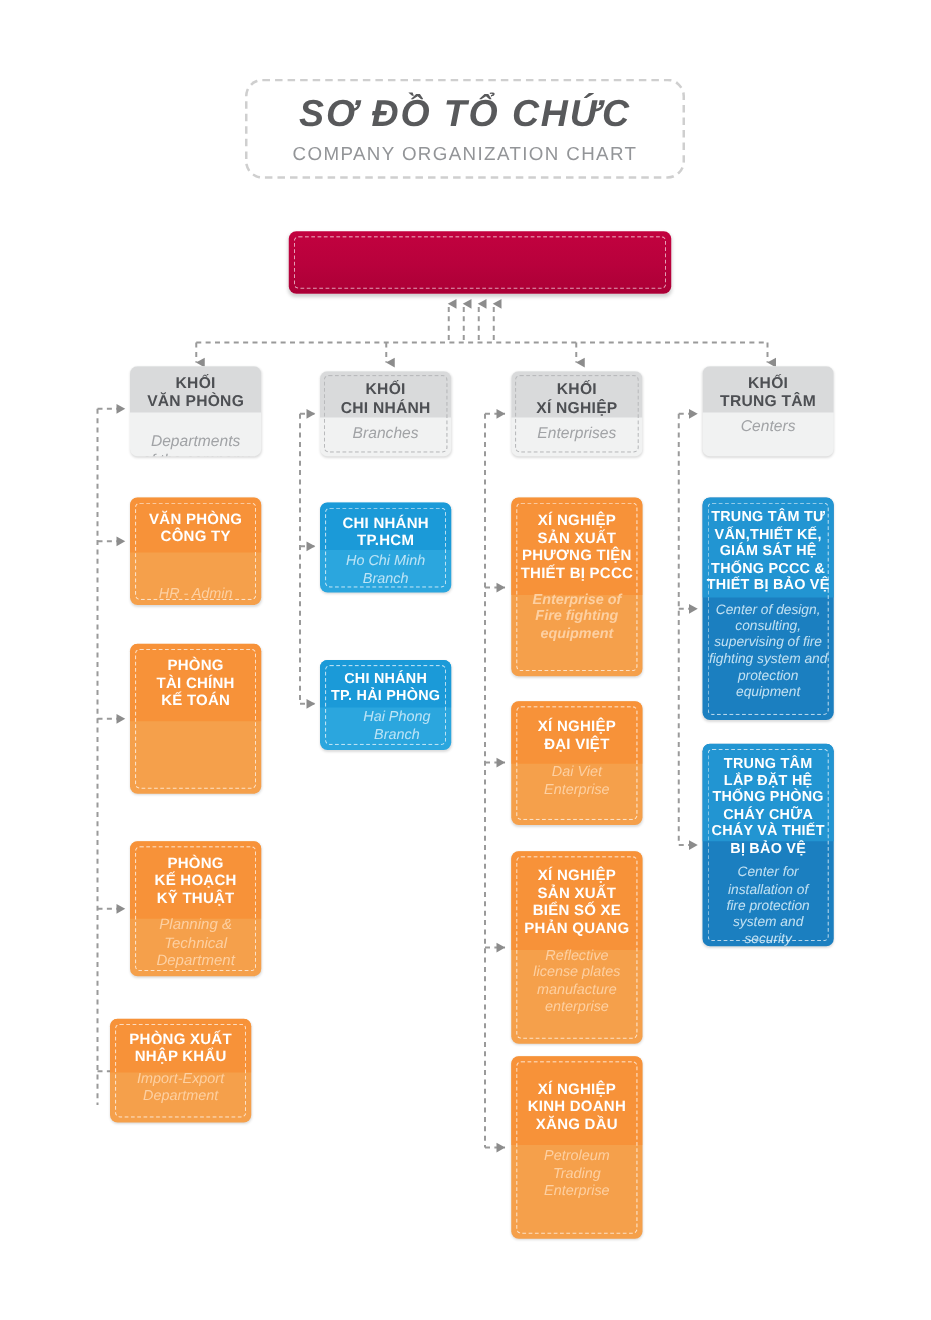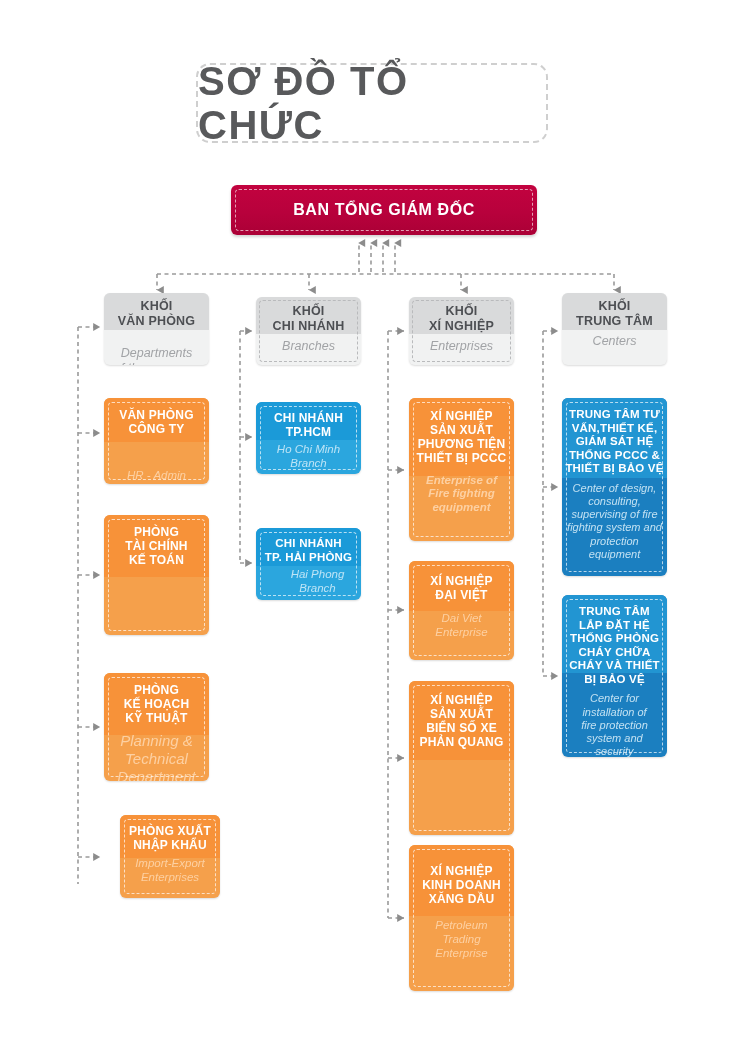--- a/index.html
+++ b/index.html
@@ -24,25 +24,26 @@
     height: 80px;
     border: 2px dashed #cfcfcf;
     border-radius: 14px;
     box-sizing: border-box;
     display: flex;
     flex-direction: column;
     align-items: center;
     justify-content: center;
   }
   #title-main {
-    font-size: 40px;
+    font-size: 30px;
     font-weight: bold;
     color: #58595b;
     letter-spacing: 1.5px;
     line-height: 1.1;
+    font-style: italic;
   }
   #title-sub {
     font-size: 15px;
     color: #939598;
     letter-spacing: 1.1px;
     margin-top: 7px;
   }
 
   
   #director-box {
@@ -183,24 +184,24 @@
     width: 745px;
     height: 1056px;
     pointer-events: none;
   }
 </style>
 </head>
 <body>
 
 <div id="title-box">
   <div id="title-main">SƠ ĐỒ TỔ CHỨC</div>
+  <div id="title-sub">COMPANY ORGANIZATION CHART</div>
 </div>
 
 <div id="director-box">
-  <div id="director-vi">BAN TỔNG GIÁM ĐỐC</div>
 </div>
 
 <svg id="connectors" viewBox="0 0 745 1056">
   <defs>
     <marker id="arrow-down" markerWidth="9" markerHeight="9" refX="4.5" refY="7.4" orient="auto" markerUnits="userSpaceOnUse">
       <path d="M0.6,0.6 L8.4,0.6 L4.5,7.6 Z" fill="#8c8c8c"></path>
     </marker>
     <marker id="arrow-up" markerWidth="9" markerHeight="9" refX="4.5" refY="1.4" orient="auto" markerUnits="userSpaceOnUse">
       <path d="M4.5,0.6 L8.4,7.6 L0.6,7.6 Z" fill="#8c8c8c"></path>
     </marker>
@@ -269,30 +270,30 @@
   <div class="vi" style="padding-top:10px;white-space:pre-line;">PHÒNG
 TÀI CHÍNH
 KẾ TOÁN</div>
 </div>
 
 <div class="node orange dashed-inner" style="left:104px; top:673px; width:105px; height:108px;">
   <div class="cap" style="height:62px;"></div>
   <div class="vi" style="padding-top:10px;white-space:pre-line;">PHÒNG
 KẾ HOẠCH
 KỸ THUẬT</div>
-  <div class="en" style="padding-top:7px;white-space:pre-line;font-size:15px;">Planning &amp; Technical
+  <div class="en" style="padding-top:7px;white-space:pre-line;font-size:12px;">Planning &amp; Technical
 Department</div>
 </div>
 
-<div class="node orange dashed-inner" style="left:120px; top:815px; width:100px; height:83px;">
+<div class="node orange dashed-inner" style="left:88px; top:815px; width:113px; height:83px;">
   <div class="cap" style="height:43px;"></div>
   <div class="vi" style="padding-top:9px;white-space:pre-line;">PHÒNG XUẤT
 NHẬP KHẨU</div>
   <div class="en" style="padding-top:5px;white-space:pre-line;">Import-Export
-Enterprises</div>
+Department</div>
 </div>
 
 <div class="node cat dashed-grey" style="left:256px; top:297px; width:105px; height:68px;">
   <div class="cap" style="height:37px;"></div>
   <div class="vi" style="padding-top:7px;white-space:pre-line;">KHỐI
 CHI NHÁNH</div>
   <div class="en" style="padding-top:5px;white-space:pre-line;">Branches</div>
 </div>
 
 <div class="node blue-l dashed-inner" style="left:256px; top:402px; width:105px; height:72px;">
@@ -336,20 +337,24 @@
   <div class="en" style="padding-top:10px;white-space:pre-line;">Dai Viet
 Enterprise</div>
 </div>
 
 <div class="node orange dashed-inner" style="left:409px; top:681px; width:105px; height:154px;">
   <div class="cap" style="height:79px;"></div>
   <div class="vi" style="padding-top:12px;white-space:pre-line;">XÍ NGHIỆP
 SẢN XUẤT
 BIỂN SỐ XE
 PHẢN QUANG</div>
+  <div class="en" style="padding-top:9px;white-space:pre-line;">Reflective
+license plates
+manufacture
+enterprise</div>
 </div>
 
 <div class="node orange dashed-inner" style="left:409px; top:845px; width:105px; height:146px;">
   <div class="cap" style="height:71px;"></div>
   <div class="vi" style="padding-top:19px;white-space:pre-line;">XÍ NGHIỆP
 KINH DOANH
 XĂNG DẦU</div>
   <div class="en" style="padding-top:13px;white-space:pre-line;">Petroleum
 Trading
 Enterprise</div>

